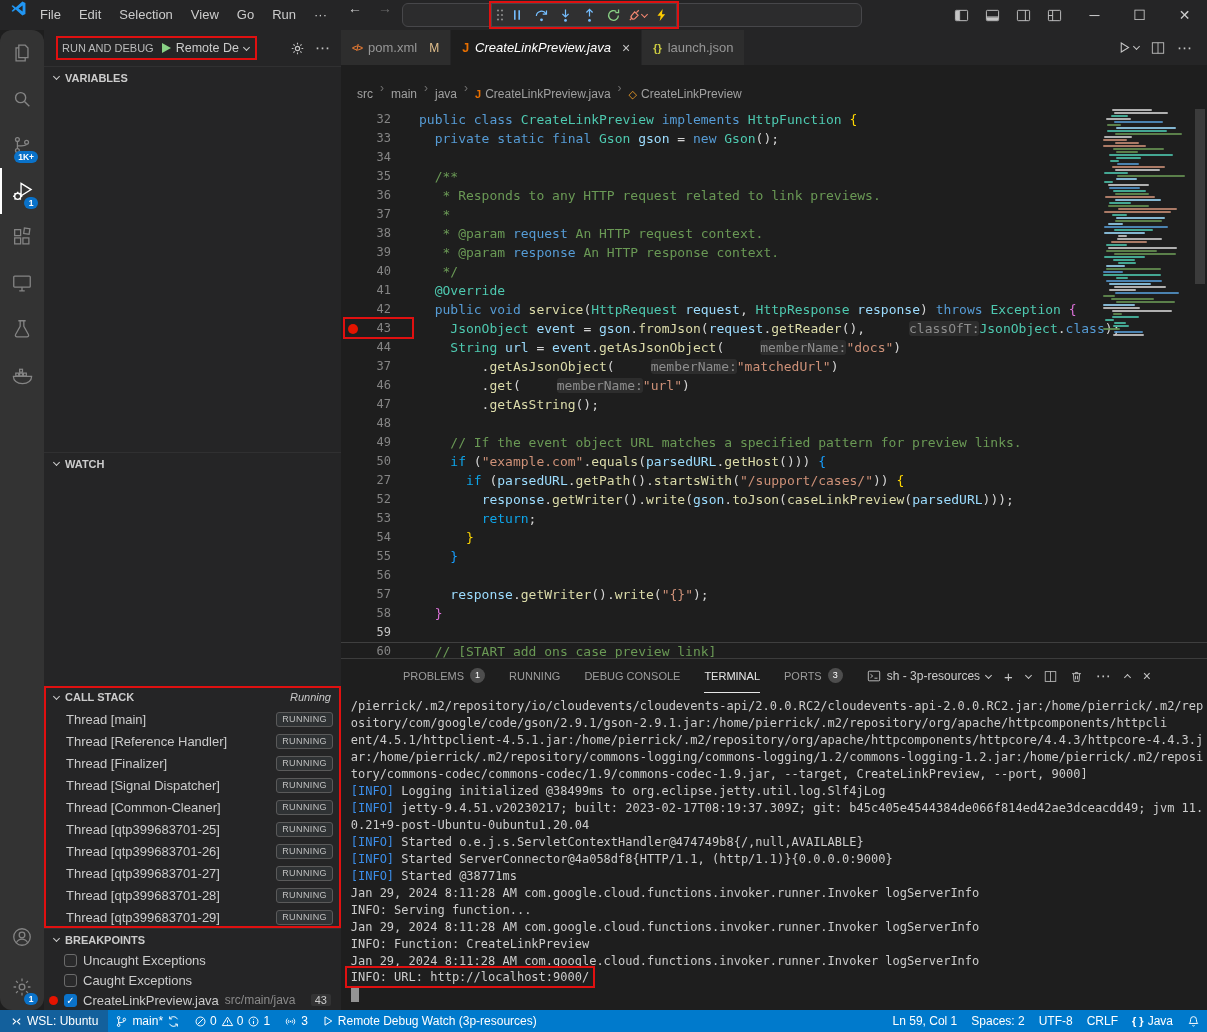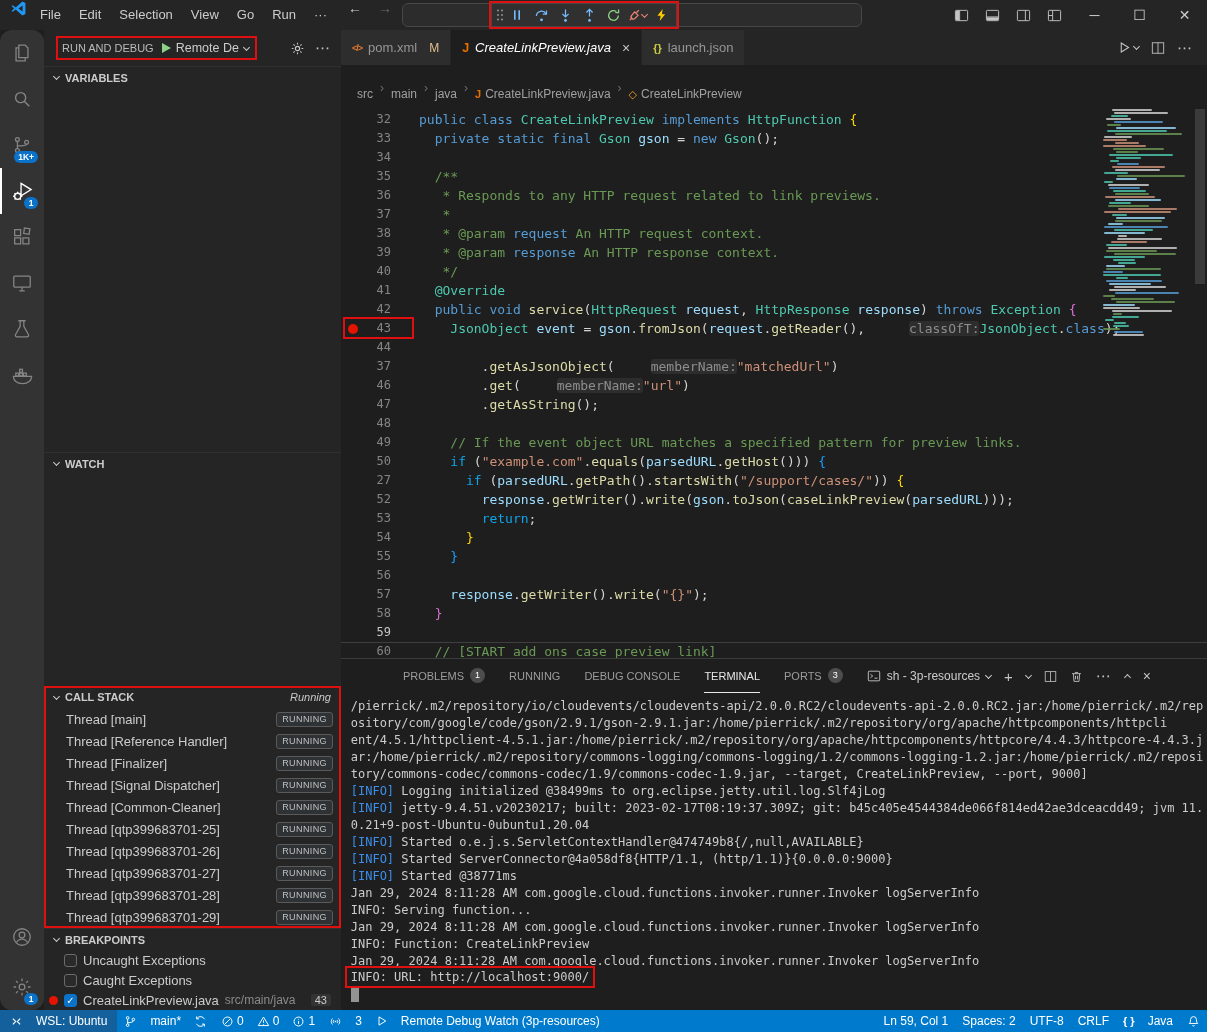--- a/index.html
+++ b/index.html
@@ -111,21 +111,21 @@
   .panel-actions{margin-left:auto;display:flex;align-items:center;gap:13px;color:#c5c5c5;}
   .term-selector{display:flex;align-items:center;gap:6px;font-size:12px;color:#cccccc;}
   .terminal{flex:1;padding:5px 6px 0 12px;font-family:"DejaVu Sans Mono",monospace;font-size:12px;line-height:17px;color:#cccccc;overflow:hidden;}
   .term-line{white-space:pre;height:17px;overflow:visible;}
   .t-info{color:#3b8eea;}
   .red-box-inline{display:inline-block;border:2px solid #e01010;padding:1px 4px;margin:-4px 0 0 -6px;line-height:16px;vertical-align:top;position:relative;z-index:3;}
   .term-cursor{display:inline-block;width:8px;height:14px;background:#bbbbbb;opacity:.75;margin-top:1px;vertical-align:top;}
 
   
   .statusbar{height:22px;background:#007acc;display:flex;align-items:center;color:#ffffff;font-size:12px;flex:none;}
-  .sb-item{display:flex;align-items:center;gap:13px;padding:0 7px;height:100%;white-space:nowrap;}
+  .sb-item{display:flex;align-items:center;gap:4px;padding:0 7px;height:100%;white-space:nowrap;}
   .sb-remote{background:#13609c;padding:0 10px;}
   .sb-group{display:flex;align-items:center;gap:3px;}
   .sb-right{margin-left:auto;display:flex;align-items:center;height:100%;}
   .sb-lang-icon{font-weight:bold;font-size:11px;}
 </style>
 </head>
 <body>
 
 <div class="window">
 
@@ -515,20 +515,21 @@
             <div class="code-row">
               <div class="gutter"><span class="line-num">42</span></div>
               <div class="code-text"><span>  </span><span class="tk-kw">public </span><span class="tk-kw">void </span><span class="tk-fn">service</span><span>(</span><span class="tk-type">HttpRequest </span><span class="tk-var">request</span><span>, </span><span class="tk-type">HttpResponse </span><span class="tk-var">response</span><span>) </span><span class="tk-kw">throws </span><span class="tk-type">Exception </span><span class="tk-b2">{</span></div>
             </div>
             <div class="code-row">
               <div class="gutter"><span class="bp-dot"></span><span class="gutter-annotation"></span><span class="line-num">43</span></div>
               <div class="code-text"><span>    </span><span class="tk-type">JsonObject </span><span class="tk-var">event </span><span>= </span><span class="tk-var">gson</span><span>.</span><span class="tk-fn">fromJson</span><span>(</span><span class="tk-var">request</span><span>.</span><span class="tk-fn">getReader</span><span>(), </span><span class="tk-inlay">classOfT:</span><span class="tk-type">JsonObject</span><span>.</span><span class="tk-kw">class</span><span>);</span></div>
             </div>
             <div class="code-row">
               <div class="gutter"><span class="line-num">44</span></div>
+              <div class="code-text"><span>    </span><span class="tk-type">String </span><span class="tk-var">url </span><span>= </span><span class="tk-var">event</span><span>.</span><span class="tk-fn">getAsJsonObject</span><span>(</span><span class="tk-inlay">memberName:</span><span class="tk-str">"docs"</span><span>)</span></div>
             </div>
             <div class="code-row">
               <div class="gutter"><span class="line-num">37</span></div>
               <div class="code-text"><span>        .</span><span class="tk-fn">getAsJsonObject</span><span>(</span><span class="tk-inlay">memberName:</span><span class="tk-str">"matchedUrl"</span><span>)</span></div>
             </div>
             <div class="code-row">
               <div class="gutter"><span class="line-num">46</span></div>
               <div class="code-text"><span>        .</span><span class="tk-fn">get</span><span>(</span><span class="tk-inlay">memberName:</span><span class="tk-str">"url"</span><span>)</span></div>
             </div>
             <div class="code-row">

